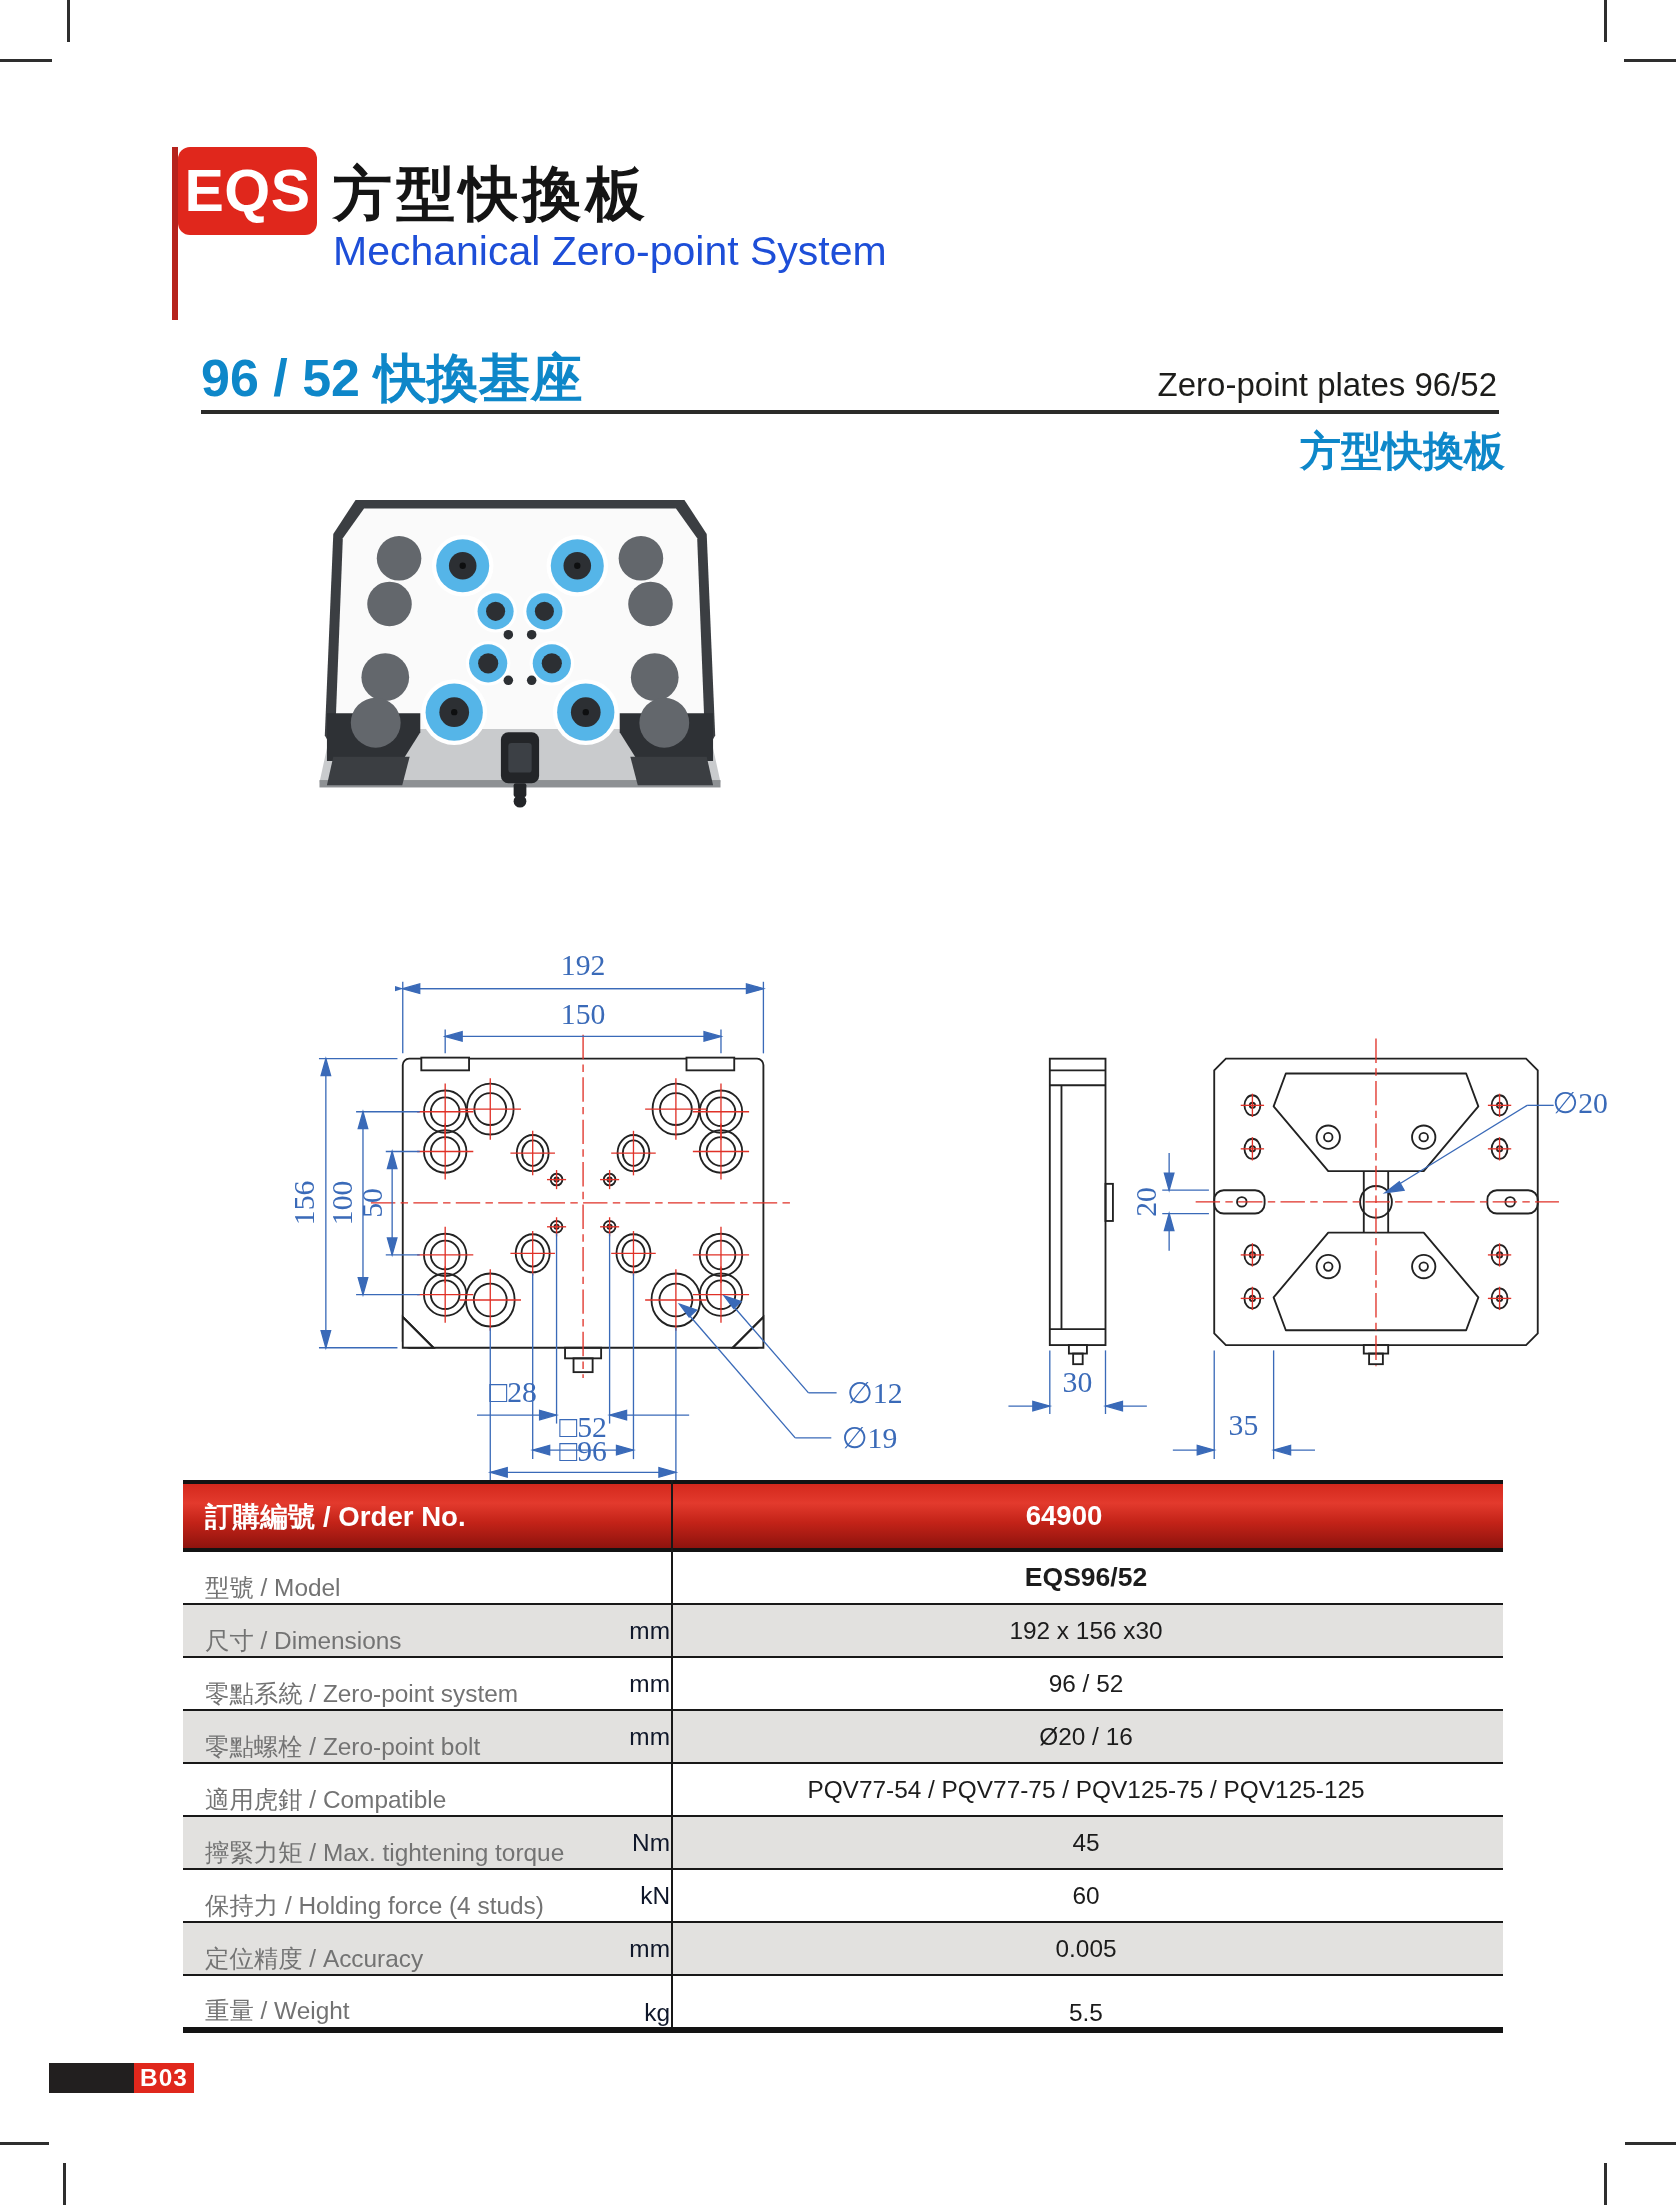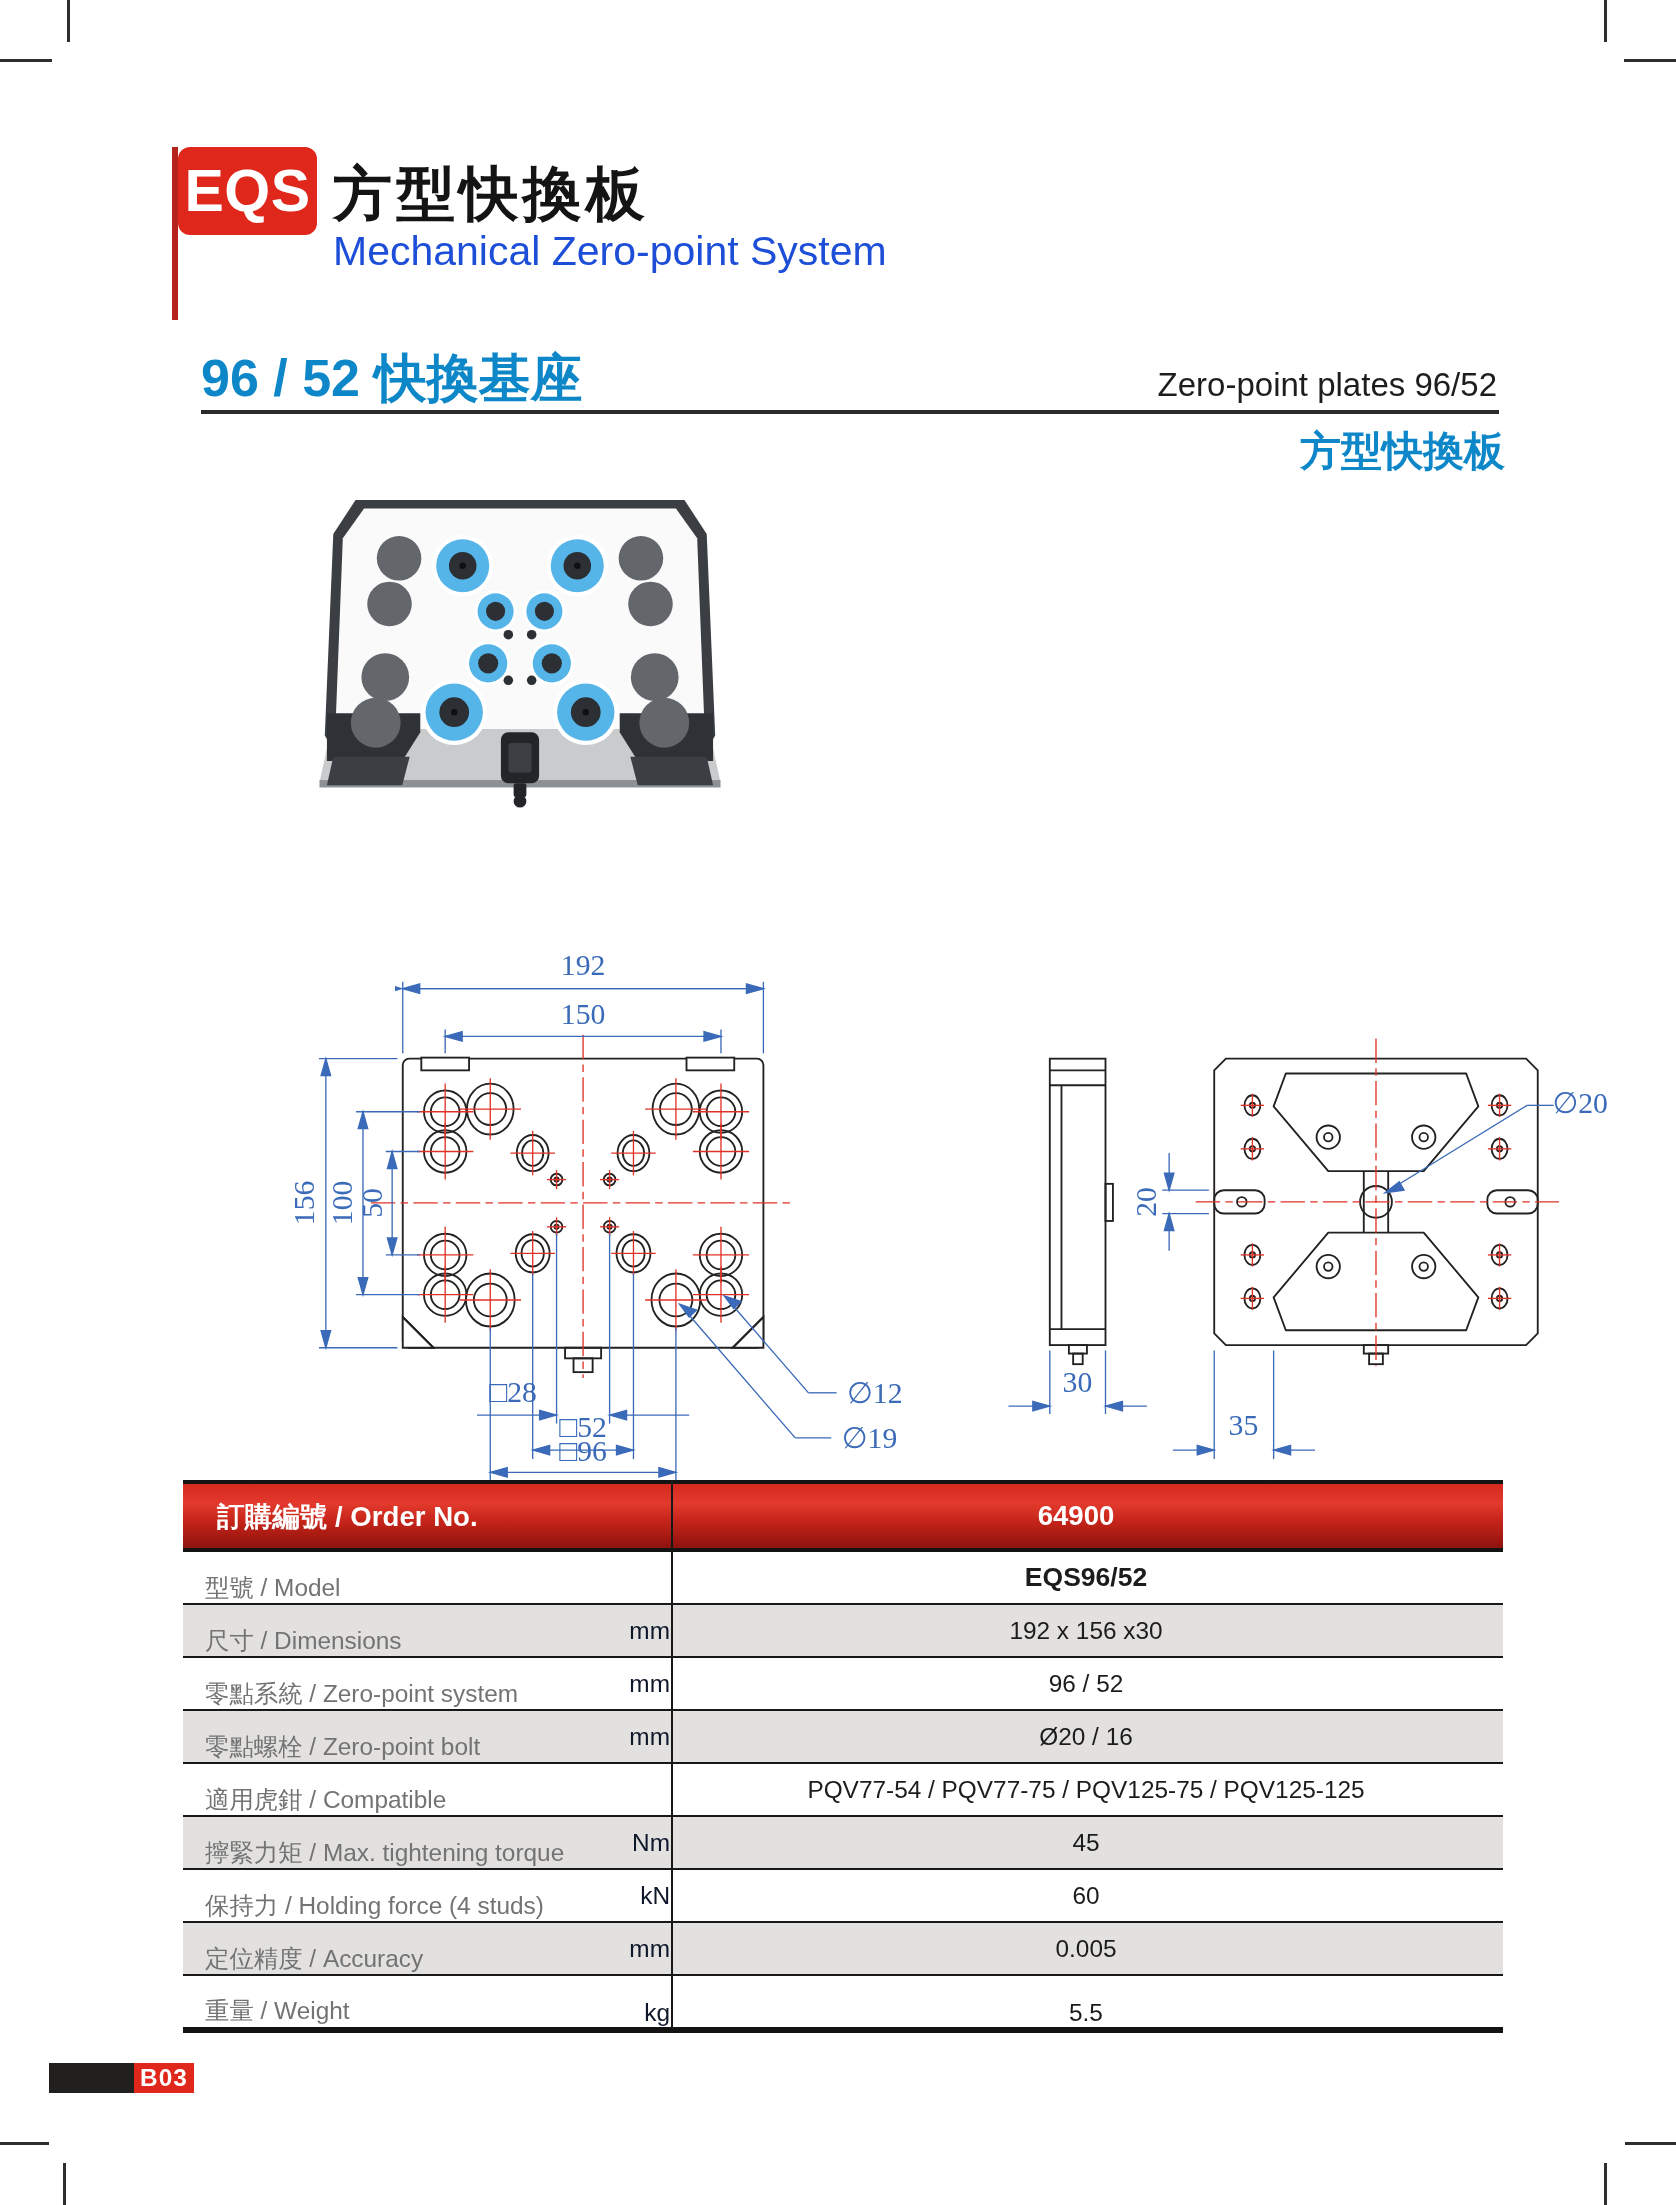--- a/index.html
+++ b/index.html
@@ -23,21 +23,21 @@
   .heading-zh{position:absolute;left:201px;top:344px;font-size:52px;font-weight:700;color:#0e87c9;white-space:nowrap;}
   .heading-en{position:absolute;right:179px;top:366px;font-size:33px;color:#1d1d1b;white-space:nowrap;}
   .rule{position:absolute;left:201px;top:410px;width:1298px;height:4.2px;background:#2b2b29;}
   .sub-zh{position:absolute;right:171px;top:424px;font-size:41px;font-weight:700;color:#0e87c9;white-space:nowrap;}
 
   
   .spec{position:absolute;left:183px;top:1480px;width:1320px;border-bottom:6.4px solid #131313;}
   .spec-header{position:relative;height:64px;border-top:4.8px solid #131313;border-bottom:4.8px solid #131313;
                background:linear-gradient(180deg,#d4291d 0%,#e33a2d 30%,#c32318 60%,#8e130e 100%);
                display:flex;align-items:center;}
-  .spec-header .lab{padding-left:34px;font-size:27.6px;font-weight:700;color:#ffffff;width:443px;}
+  .spec-header .lab{padding-left:22px;font-size:27.6px;font-weight:700;color:#ffffff;width:443px;}
   .spec-header .val{width:832px;text-align:center;font-size:27.6px;font-weight:700;color:#ffffff;}
   .spec-row{display:flex;align-items:center;height:51px;border-bottom:2.7px solid #181818;background:#ffffff;}
   .spec-row:last-child{border-bottom:none;align-items:flex-end;}
   .spec-row:nth-child(even){background:#e2e1df;}
   .spec-row .lab{padding-left:22px;font-size:24.4px;color:#737373;width:371px;white-space:nowrap;margin-top:20px;}
   .spec-row .unit{width:94px;text-align:right;font-size:24.4px;color:#0f172a;}
   .spec-row .val{width:832px;text-align:center;font-size:24.4px;color:#1c1c1c;}
   .spec-row .val.bold{font-weight:700;font-size:26.5px;}
   .vdivider{position:absolute;left:488px;top:0;bottom:0;width:2.1px;background:#181818;z-index:5;}
 

